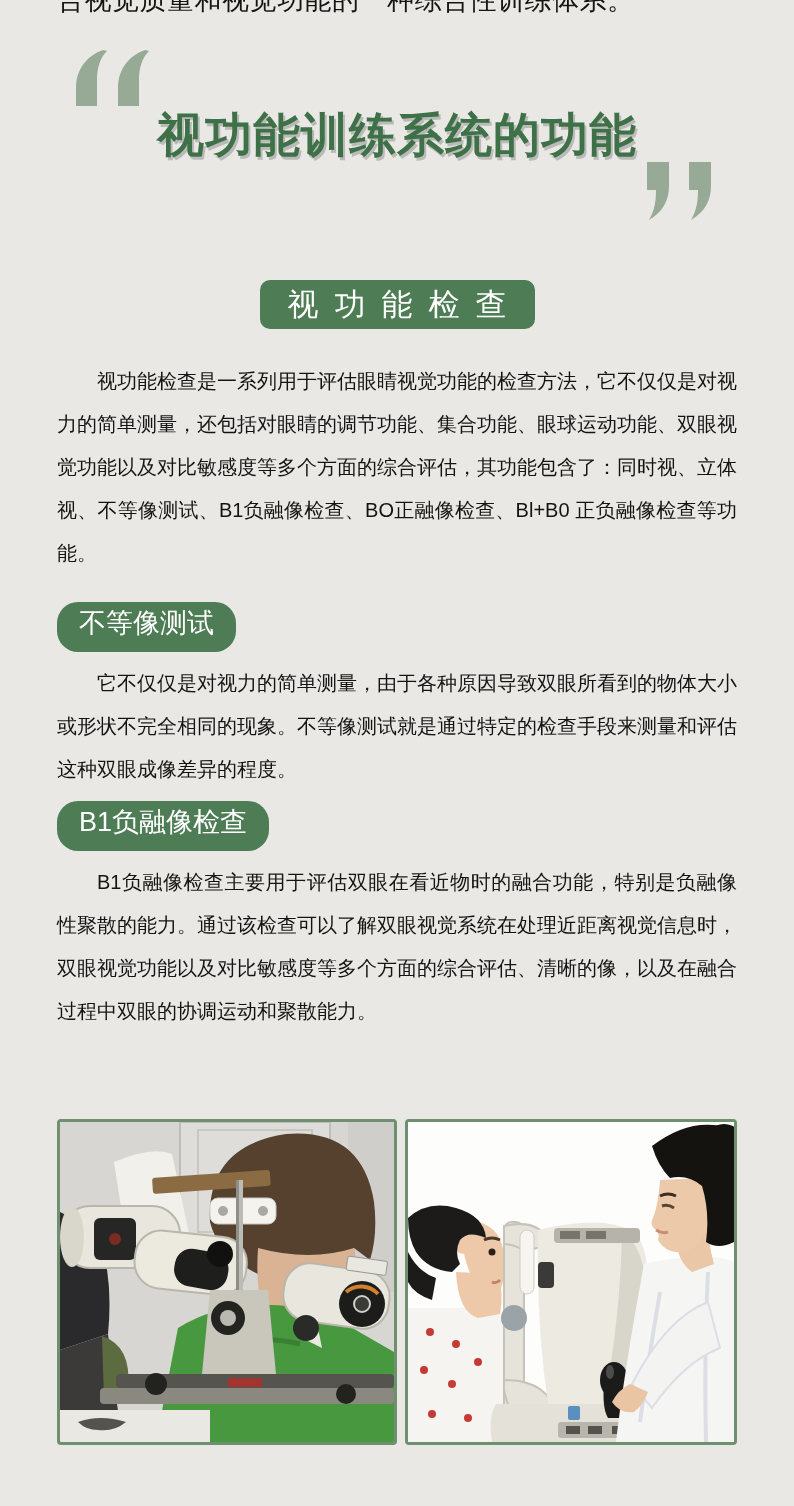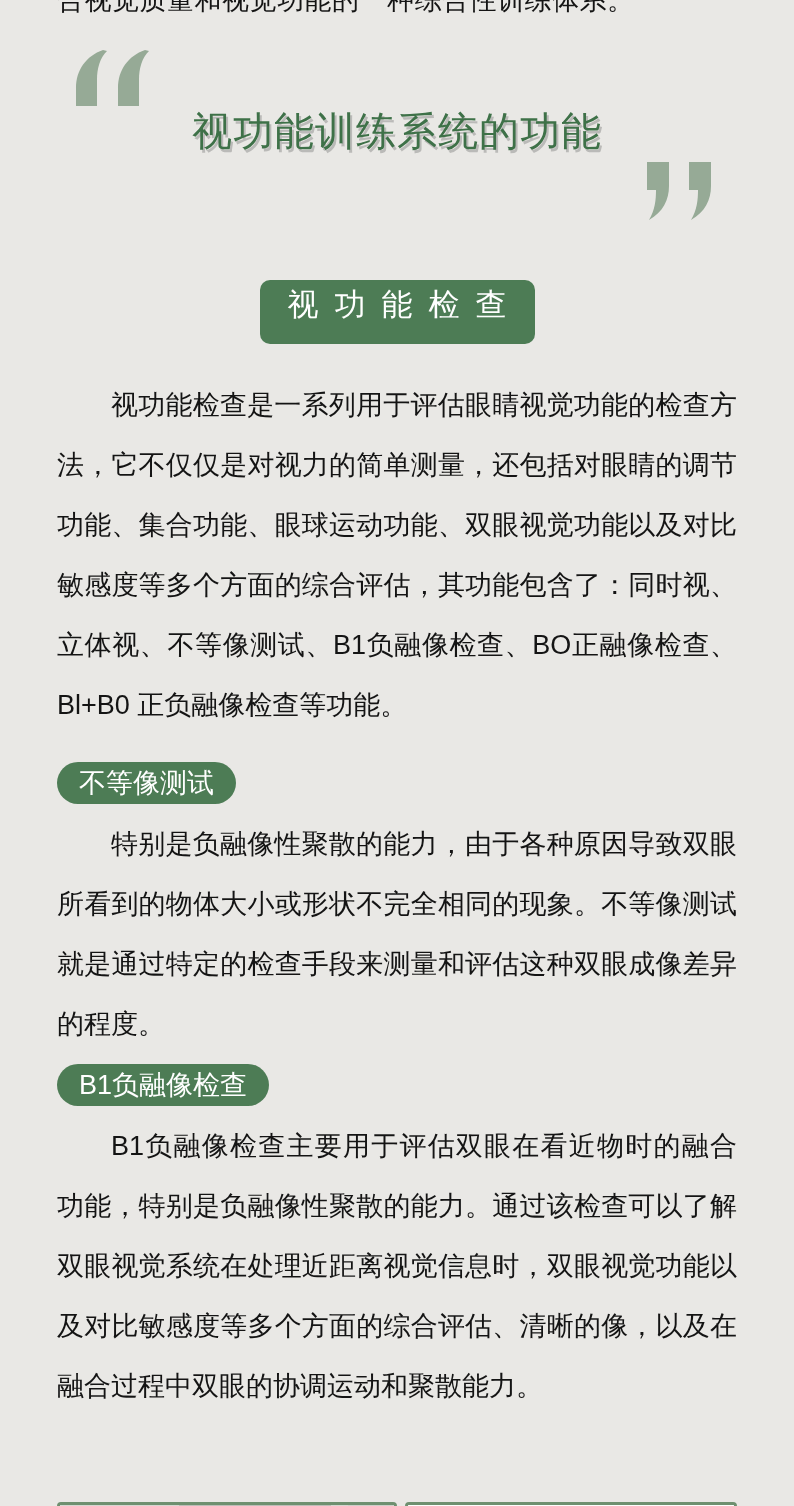--- a/index.html
+++ b/index.html
@@ -12,44 +12,44 @@
   .top-partial{
     position:absolute;top:-13px;left:57px;
     font-size:27px;line-height:27px;letter-spacing:0.5px;white-space:nowrap;
     color:#141414;
   }
   .header{position:relative;margin-top:46px;height:186px;}
   .quote-open{position:absolute;left:73px;top:2px;width:80px;height:60px;}
   .quote-close{position:absolute;left:643px;top:114px;width:78px;height:62px;}
   .main-title{
     position:absolute;left:50%;top:58px;transform:translateX(-50%);
-    font-size:40px;font-weight:400;letter-spacing:1px;white-space:nowrap;
+    font-size:47px;font-weight:700;letter-spacing:1px;white-space:nowrap;
     color:var(--title_green,#3e7148);
     text-shadow:2px 3px 0 rgba(80,80,80,0.30);
   }
   .banner-row{display:flex;justify-content:center;margin-top:48px;}
   .section-banner{
     background:var(--accent_green,#4d7c55);
     color:#fff;border-radius:10px;
-    font-size:31px;line-height:49px;height:64px;
+    font-size:31px;line-height:49px;height:49px;
     letter-spacing:16px;padding:0 12px 0 28px;
   }
   .content{padding:0 57px;}
   .body-par{
-    font-size:27px;line-height:60px;margin:0;
+    font-size:20px;line-height:43px;margin:0;
     text-align:justify;text-justify:inter-ideograph;
     color:#141414;
   }
   .par-intro{margin-top:31px;}
   .par-intro::first-line{}
   .indent{text-indent:2em;}
   .tag-pill{
     display:inline-block;
     background:var(--accent_green,#4d7c55);color:#fff;
-    font-size:27px;line-height:42px;height:42px;
+    font-size:27px;line-height:42px;height:50px;
     padding:0 22px;border-radius:21px;
   }
   .pill-1{margin-top:27px;}
   .pill-2{margin-top:10px;}
   .par-sub{margin-top:10px;}
   .photo-row{display:flex;gap:8px;margin-top:86px;}
   .photo-frame{
     border:3px solid var(--photo_border,#6e9070);
     border-radius:4px;overflow:hidden;background:#fff;height:320px;
   }
@@ -78,21 +78,21 @@
   <div class="section-banner">视功能检查</div>
 </div>
 
 <div class="content">
 
   <p class="body-par par-intro indent">视功能检查是一系列用于评估眼睛视觉功能的检查方法，它不仅仅是对视力的简单测量，还包括对眼睛的调节功能、集合功能、眼球运动功能、双眼视觉功能以及对比敏感度等多个方面的综合评估，其功能包含了：同时视、立体视、不等像测试、B1负融像检查、BO正融像检查、Bl+B0 正负融像检查等功能。</p>
 
   <div>
     <span class="tag-pill pill-1">不等像测试</span>
   </div>
-  <p class="body-par par-sub indent">特别是负融像性聚散的能力，由于各种原因导致双眼所看到的物体大小或形状不完全相同的现象。不等像测试就是通过特定的检查手段来测量和评估这种双眼成像差异的程度。</p>
+  <p class="body-par par-sub indent">它不仅仅是对视力的简单测量，由于各种原因导致双眼所看到的物体大小或形状不完全相同的现象。不等像测试就是通过特定的检查手段来测量和评估这种双眼成像差异的程度。</p>
 
   <div>
     <span class="tag-pill pill-2">B1负融像检查</span>
   </div>
   <p class="body-par par-sub indent">B1负融像检查主要用于评估双眼在看近物时的融合功能，特别是负融像性聚散的能力。通过该检查可以了解双眼视觉系统在处理近距离视觉信息时，双眼视觉功能以及对比敏感度等多个方面的综合评估、清晰的像，以及在融合过程中双眼的协调运动和聚散能力。</p>
 
   <div class="photo-row">
 
     <div class="photo-frame left">
       <svg viewBox="0 0 334 320" width="334" height="320" aria-hidden="true">

